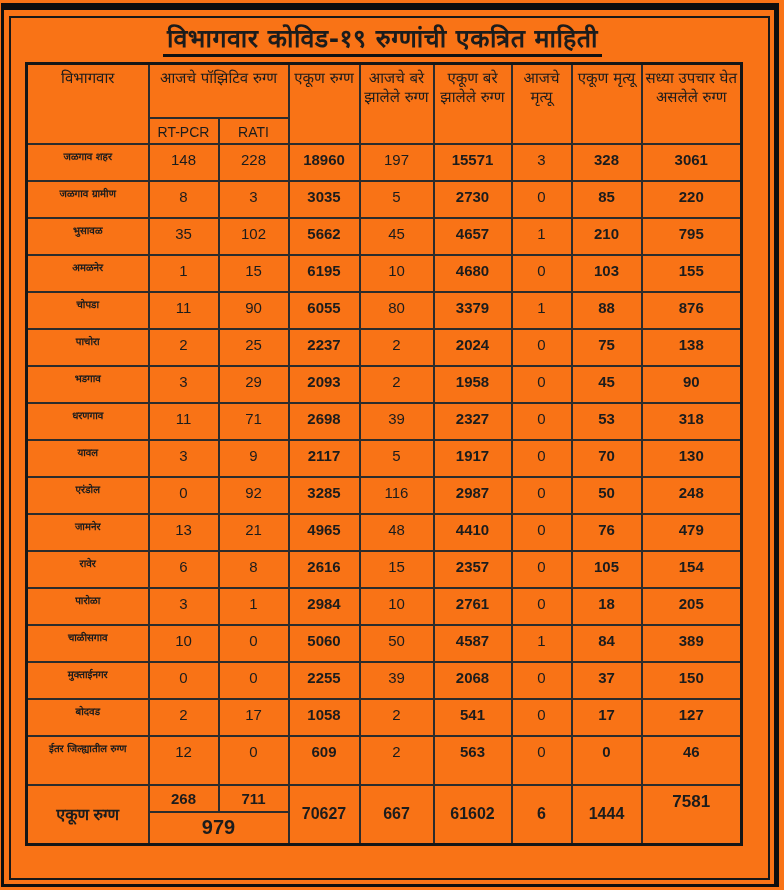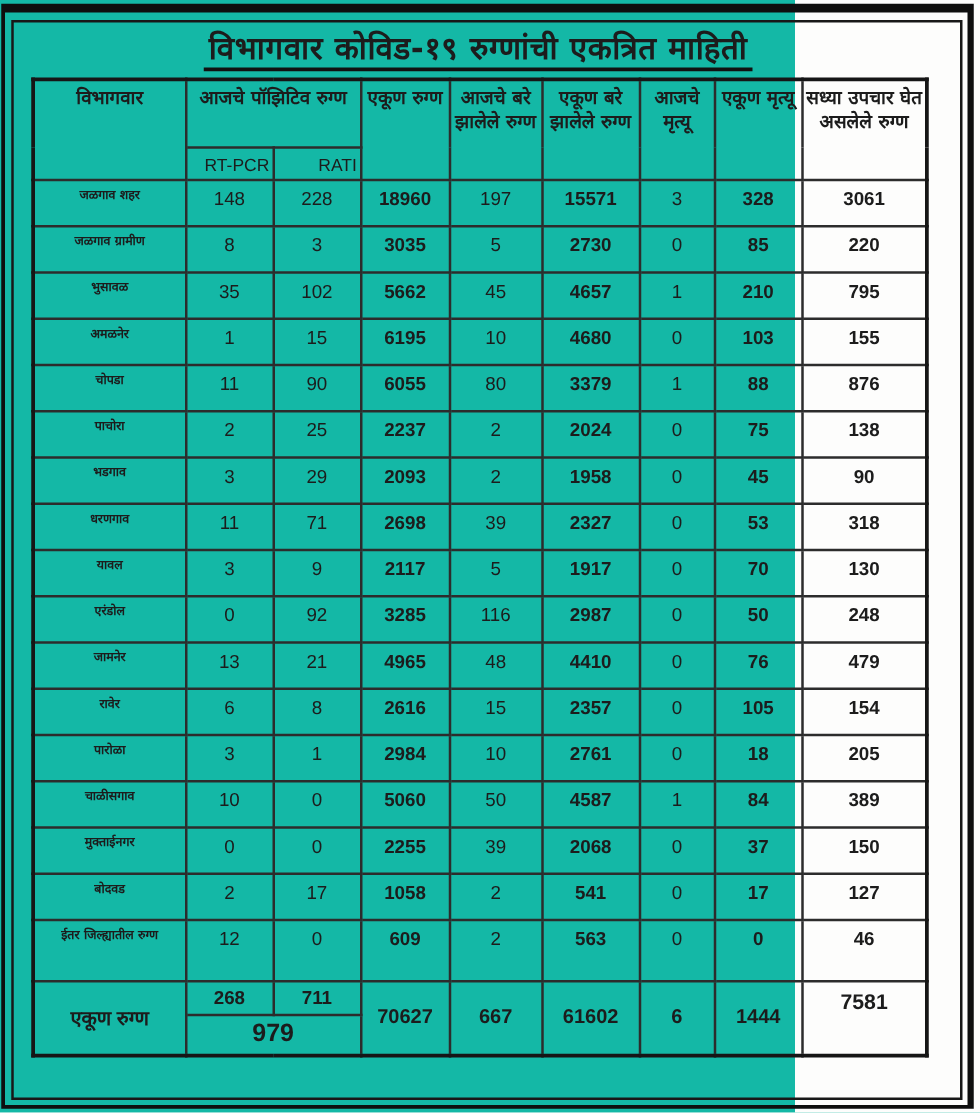--- a/index.html
+++ b/index.html
@@ -1,38 +1,38 @@
 <!DOCTYPE html>
 <html><head>
 <meta charset="utf-8">
 <style>
   * { margin:0; padding:0; box-sizing:border-box; }
   html,body { width:784px; height:890px; background:#fdfdfc; overflow:hidden;
     font-family:"DejaVu Sans","Liberation Sans",sans-serif; color:#1c1c1c; }
-  .page { position:relative; width:636px; height:890px; background:#14b8a6; }
+  .page { position:relative; width:784px; height:890px; background:#f97316; }
 
   
   .frame-outer { position:absolute; left:1px; top:3px; width:778px; height:884px;
     border:3px solid #0e0e0e; border-top-width:7px; border-right-width:5px; }
   .frame-inner { position:absolute; left:9px; top:16px; width:761px; height:864px;
     border:2px solid #181818; }
 
   .title-wrap { position:absolute; left:25px; top:20px; width:715px; text-align:center; }
   .title-wrap span { font-size:25px; font-weight:bold; border-bottom:3px solid #111;
     padding:0 4px 1px 4px; letter-spacing:0.5px; }
 
   table.covid { position:absolute; left:25px; top:62px; width:715px;
     border-collapse:collapse; table-layout:fixed; border:3px solid #161616; }
   th, td { border:2px solid #2c2c2c; text-align:center; vertical-align:top;
     padding:4px 2px 0 2px; overflow:hidden; }
   thead tr.h1 { height:54px; }
   thead tr.h2 { height:26px; }
-  thead th { font-size:15px; font-weight:bold; line-height:1.25; }
+  thead th { font-size:15px; font-weight:normal; line-height:1.25; }
   thead tr.h2 th { font-size:14px; font-weight:500; vertical-align:middle; padding-top:5px;
-    font-family:"Liberation Sans","DejaVu Sans",sans-serif;text-align:right; }
+    font-family:"Liberation Sans","DejaVu Sans",sans-serif; }
   tbody.data tr { height:37px; }
   tbody.data tr:last-child { height:49px; }
   td.region { font-weight:bold; font-size:10px; line-height:1.15; padding-top:6px; }
   td.num { font-size:15px; font-family:"Liberation Sans","DejaVu Sans",sans-serif; padding-top:6px; }
   td.num.b { font-weight:bold; }
 
   tbody.totals tr.upper { height:27px; }
   tbody.totals tr.lower { height:33px; }
   tbody.totals td { vertical-align:middle; padding:0 2px;
     font-family:"Liberation Sans","DejaVu Sans",sans-serif; }

